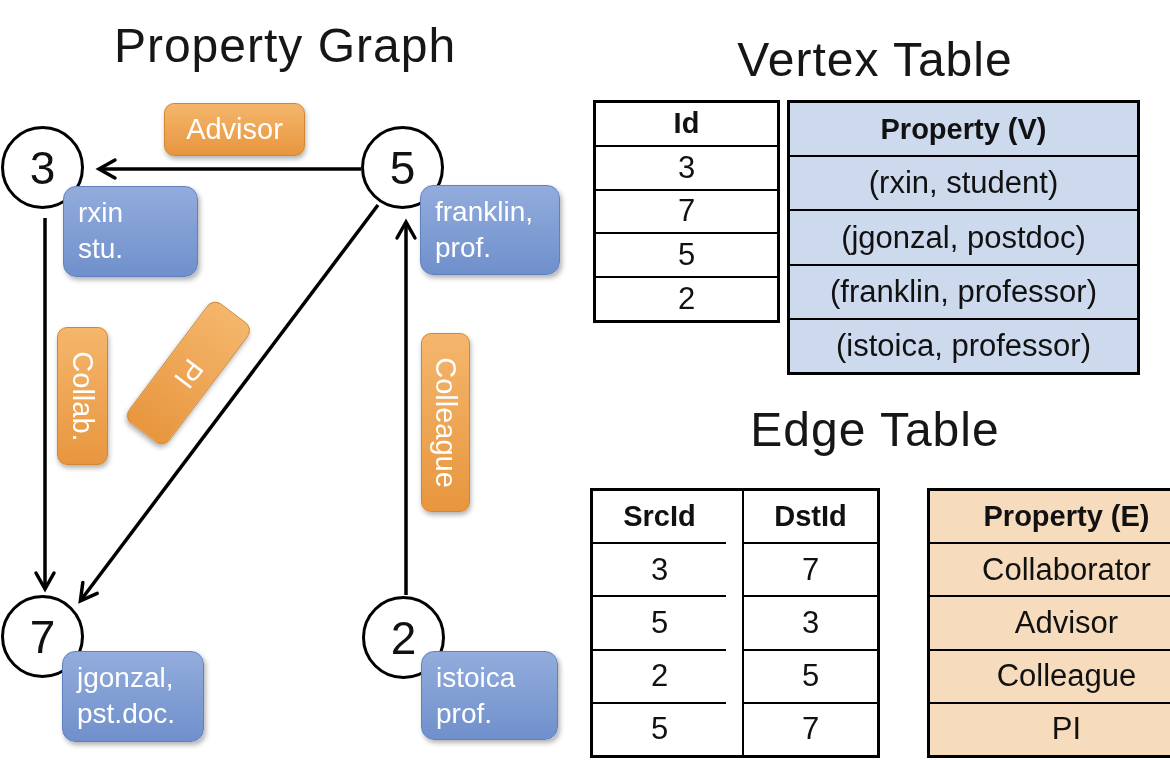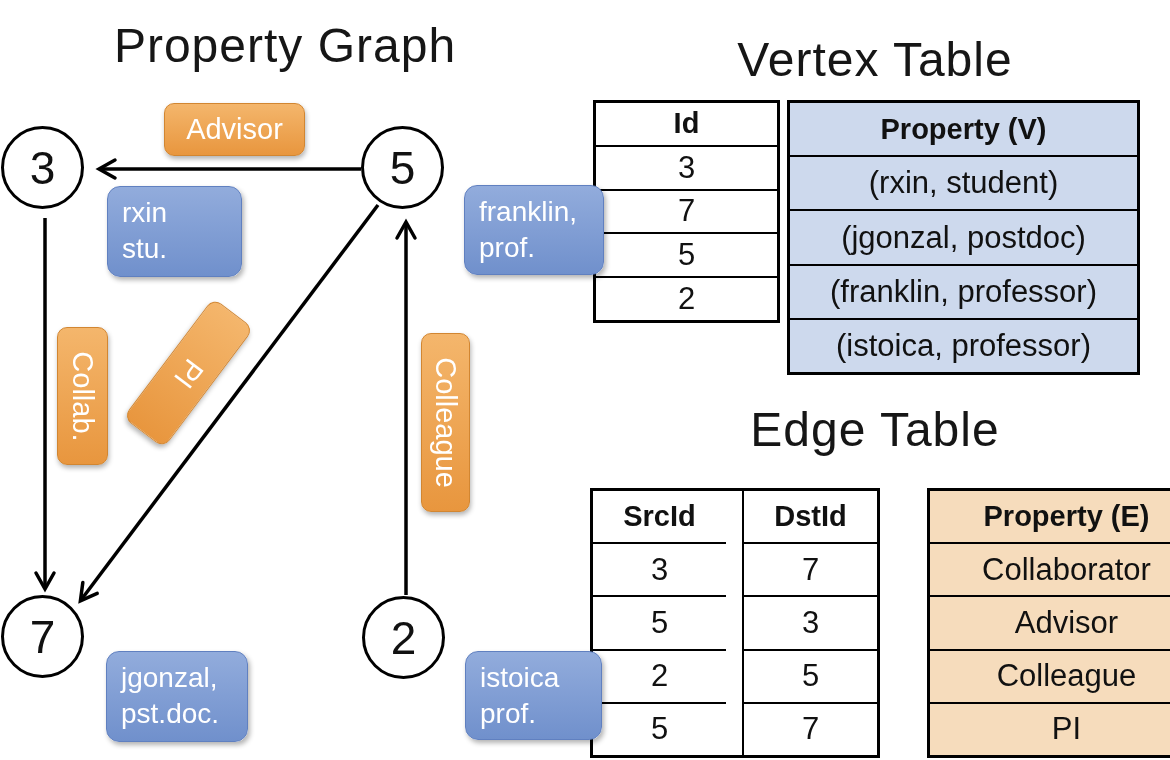--- a/index.html
+++ b/index.html
@@ -14,21 +14,21 @@
 
   .node { position:absolute; width:83px; height:83px; background:#fff;
           border:3.5px solid #000; border-radius:50%;
           display:flex; align-items:center; justify-content:center;
           font-size:46px; z-index:2; }
 
   .vbox { position:absolute; z-index:3; border-radius:13px;
           background:linear-gradient(var(--vertex-label-top), var(--vertex-label-bottom));
           border:1.5px solid var(--vertex-label-border);
           box-shadow:2px 3px 5px rgba(0,0,0,.30);
-          color:#fff; font-size:28px; line-height:1.28; padding:8px 6px 0 14px;margin-left:44px; }
+          color:#fff; font-size:28px; line-height:1.28; padding:8px 6px 0 14px; }
 
   .pill { position:absolute; z-index:3; border-radius:10px;
           background:linear-gradient(var(--edge-label-top), var(--edge-label-bottom));
           border:1.5px solid var(--edge-label-border);
           box-shadow:1px 3px 5px rgba(0,0,0,.30);
           display:flex; align-items:center; justify-content:center;
           color:#fff; font-size:29px; }
   .pill .rot { transform:rotate(90deg); white-space:nowrap; }
 
   .tbox { position:absolute; border:3px solid #000; background:#fff;

